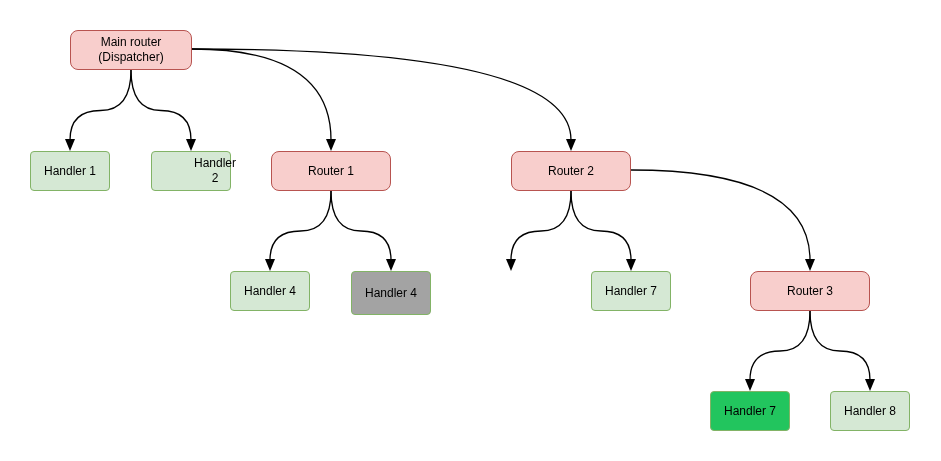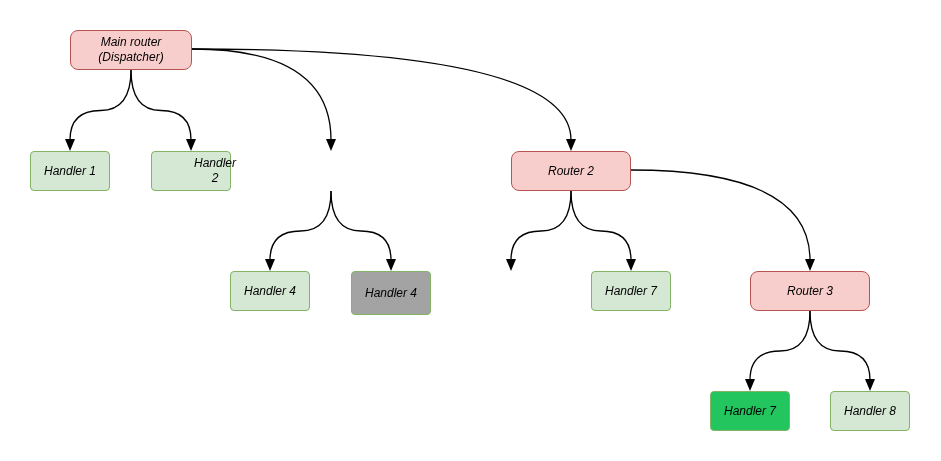--- a/index.html
+++ b/index.html
@@ -20,21 +20,20 @@
     box-sizing: border-box;
     display: flex;
     align-items: center;
     justify-content: center;
     text-align: center;
     font-size: 12px;
     line-height: 1.25;
     color: #000000;
     border: 1px solid #000;
     white-space: pre-line;
-    font-style: italic;
   }
   .node.router { border-radius: 8px; }
   .node.handler { border-radius: 4px; }
 </style>
 </head>
 <body>
 
 <div class="canvas" style="width: 941px; height: 461px; background: rgb(255, 255, 255);">
     <svg class="edge-layer" width="941" height="461">
       <defs>
@@ -51,20 +50,21 @@
       <path d="M571,191 Q571,231 541,231 Q511,231 511,260" fill="none" stroke="#000000" stroke-width="1.3" marker-end="url(#arrow)"></path>
       <path d="M571,191 Q571,231 601,231 Q631,231 631,260" fill="none" stroke="#000000" stroke-width="1.3" marker-end="url(#arrow)"></path>
       <path d="M631,170 Q810,170 810,260" fill="none" stroke="#000000" stroke-width="1.3" marker-end="url(#arrow)"></path>
       <path d="M810,311 Q810,351 780,351 Q750,351 750,380" fill="none" stroke="#000000" stroke-width="1.3" marker-end="url(#arrow)"></path>
       <path d="M810,311 Q810,351 840,351 Q870,351 870,380" fill="none" stroke="#000000" stroke-width="1.3" marker-end="url(#arrow)"></path>
     </svg>
     <div class="node router" style="left: 70px; top: 30px; width: 122px; height: 40px; background: rgb(248, 206, 204); border-color: rgb(184, 84, 80);"><span>Main router
 (Dispatcher)</span></div>
     <div class="node handler" style="left: 30px; top: 151px; width: 80px; height: 40px; background: rgb(213, 232, 212); border-color: rgb(130, 179, 102);"><span>Handler 1</span></div>
     <div class="node handler" style="left: 151px; top: 151px; width: 80px; height: 40px; background: rgb(213, 232, 212); border-color: rgb(130, 179, 102); padding-left: 48px;"><span>Handler 2</span></div>
+    <div class="node router" style="left: 271px; top: 151px; width: 120px; height: 40px; background: rgb(248, 206, 204); border-color: rgb(184, 84, 80);"><span>Router 1</span></div>
     <div class="node router" style="left: 511px; top: 151px; width: 120px; height: 40px; background: rgb(248, 206, 204); border-color: rgb(184, 84, 80);"><span>Router 2</span></div>
     <div class="node handler" style="left: 230px; top: 271px; width: 80px; height: 40px; background: rgb(213, 232, 212); border-color: rgb(130, 179, 102);"><span>Handler 4</span></div>
     <div class="node handler" style="left: 351px; top: 271px; width: 80px; height: 44px; background: #a3a3a3; border-color: rgb(130, 179, 102);"><span>Handler 4</span></div>
     <div class="node handler" style="left: 591px; top: 271px; width: 80px; height: 40px; background: rgb(213, 232, 212); border-color: rgb(130, 179, 102);"><span>Handler 7</span></div>
     <div class="node router" style="left: 750px; top: 271px; width: 120px; height: 40px; background: rgb(248, 206, 204); border-color: rgb(184, 84, 80);"><span>Router 3</span></div>
     <div class="node handler" style="left: 710px; top: 391px; width: 80px; height: 40px; background: #22c55e; border-color: rgb(130, 179, 102);"><span>Handler 7</span></div>
     <div class="node handler" style="left: 830px; top: 391px; width: 80px; height: 40px; background: rgb(213, 232, 212); border-color: rgb(130, 179, 102);"><span>Handler 8</span></div>
   </div>
 
 </body></html>

